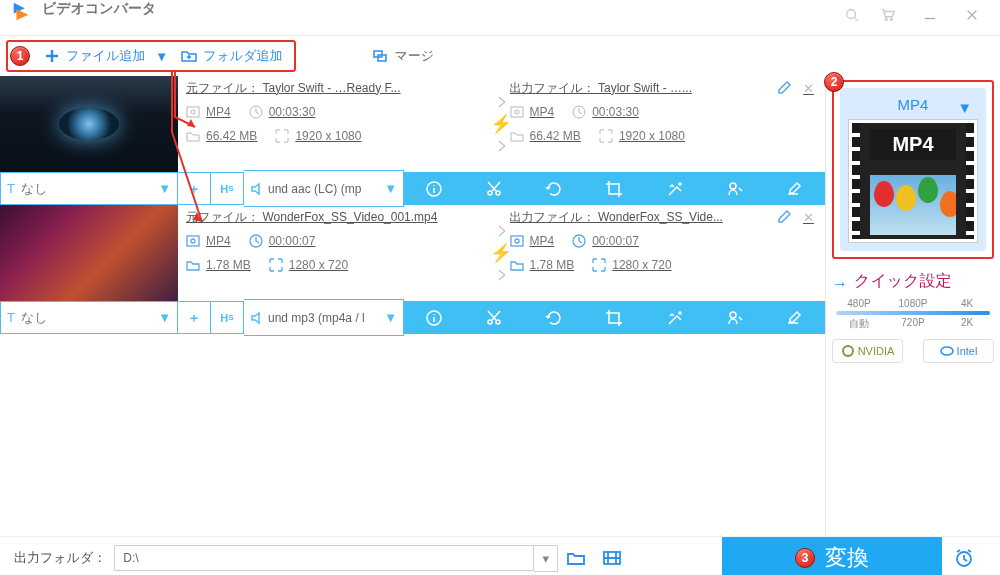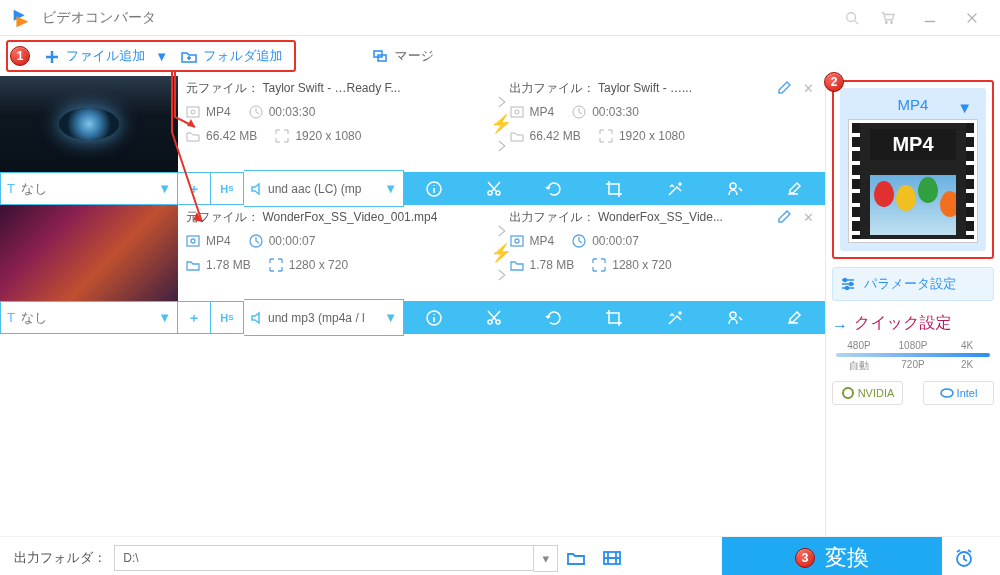--- a/index.html
+++ b/index.html
@@ -1,30 +1,30 @@
 <!DOCTYPE html>
 <html><head>
 <meta charset="utf-8">
 <style>
 * { margin: 0; padding: 0; box-sizing: border-box; font-family: 'Meiryo', 'MS PGothic', sans-serif; }
 body { background: #fff; width: 1000px; height: 575px; overflow: hidden; font-size: 13px; color: #555; }
 
 
-.titlebar { height: 36px; display: flex; align-items: center; padding: 0 10px; border-bottom: 1px solid #e8e8e8; }
+.titlebar { height: 36px; display: flex; align-items: flex-start; padding: 0 10px; border-bottom: 1px solid #e8e8e8; font-weight: bold; }
 .titlebar .logo { width: 22px; height: 22px; margin-right: 10px; position: relative; }
 .titlebar .logo svg { width: 22px; height: 22px; }
 .titlebar .title { flex: 1; color: #777; font-size: 14px; }
 .titlebar .winbtn { width: 36px; height: 30px; display: flex; align-items: center; justify-content: center; color: #bbb; cursor: pointer; }
 .titlebar .winbtn svg { width: 14px; height: 14px; }
 
 
 .toolbar { height: 40px; display: flex; align-items: center; padding: 0 6px; }
 .toolbar .btn { display: flex; align-items: center; padding: 6px 10px; cursor: pointer; color: #666; }
 .toolbar .btn .ic { width: 16px; height: 16px; margin-right: 6px; }
-.toolbar .btn.blue { color: #2c8ff0; align-items: flex-end; }
+.toolbar .btn.blue { color: #2c8ff0; }
 .toolbar .dd { width: 12px; color: #2c8ff0; margin: 0 4px 0 0; }
 .toolbar .sep { flex: 0 0 20px; }
 .box-red { border: 2px solid #e6332a; border-radius: 3px; height: 32px; display: flex; align-items: center; padding: 0 2px; margin-right: 6px; }
 .badge { width: 20px; height: 20px; border-radius: 50%; background: radial-gradient(circle at 35% 30%, #ff6a5e, #cc1a10); color: #fff; font-weight: bold; font-size: 12px; display: flex; align-items: center; justify-content: center; border: 1px solid #9c0f06; box-shadow: inset 0 1px 1px rgba(255,255,255,.4); margin-right: 4px; }
 .badge.abs { position: absolute; }
 
 
 .main { display: flex; height: 460px; }
 .filelist { flex: 1; position: relative; }
 .sidebar { width: 175px; border-left: 1px solid #e8e8e8; padding: 4px 6px 0; position: relative; }
@@ -33,21 +33,21 @@
 .filerow { display: flex; flex-direction: column; }
 .fileheader { display: flex; align-items: center; height: 24px; }
 .fileheader .fname { flex: 1; white-space: nowrap; overflow: hidden; text-overflow: ellipsis; color: #555; font-size: 12px; }
 .fileheader .ic { color: #8bb9e8; width: 14px; margin-left: 12px; }
 .filedetails { display: flex; }
 .thumb { width: 178px; height: 96px; background: #111; flex-shrink: 0; }
 .thumb.t1 { background: linear-gradient(180deg, #2a3a4a 0%, #0e1620 40%, #081018 100%); display:flex; align-items:center; justify-content:center;}
 .thumb.t1::after{content:""; width:60px; height:32px; border-radius:50%; background: radial-gradient(circle at 50% 50%, #7fc4e8 0%, #3a7fb0 30%, #0a2030 65%); box-shadow: 0 0 20px #4a90c0;}
 .thumb.t2 { background: linear-gradient(135deg, #3a1030 0%, #8a2050 30%, #c05030 60%, #402040 100%);}
 .cols { flex: 1; display: flex; position: relative; }
-.col { flex: 1; padding: 0 8px; }
+.col { flex: 1; padding: 0 8px; text-decoration: underline; }
 .col .line { display: flex; align-items: center; height: 24px; font-size: 12px; color: #777; }
 .col .line .cell { display: flex; align-items: center; margin-right: 18px; }
 .col .line .cell .ic { color: #b8b8b8; width: 14px; margin-right: 6px; }
 .divider { position: absolute; left: 50%; top: 10px; bottom: 10px; display:flex; flex-direction:column; align-items:center; justify-content:center; transform: translateX(-50%);}
 .divider svg{color:#bfbfbf;}
 .divider .bolt{color:#ff8a1f; font-size:18px; margin:4px 0;}
 
 
 .actionbar { height: 33px; display: flex; align-items: center; }
 .actionbar .subtitle-dd { width: 178px; height: 33px; border: 1px solid #4fbff2; display: flex; align-items: center; padding: 0 6px; background: #fff; }
@@ -534,31 +534,20 @@
             <div class="balloons">
                 <div class="balloon b1"></div>
                 <div class="balloon b2"></div>
                 <div class="balloon b3"></div>
                 <div class="balloon b4"></div>
               </div>
           </div>
         </div>
       </div>
     </div>
-    <div class="side-btn">
-      <span class="ic">
-          <svg viewBox="0 0 16 16" fill="none" stroke="#2c8ff0" stroke-width="1.5">
-            <path d="M2 4h12M2 8h12M2 12h12"></path>
-            <circle cx="5" cy="4" r="1.5" fill="#2c8ff0"></circle>
-            <circle cx="11" cy="8" r="1.5" fill="#2c8ff0"></circle>
-            <circle cx="7" cy="12" r="1.5" fill="#2c8ff0"></circle>
-          </svg>
-        </span>
-      <span>パラメータ設定</span>
-    </div>
     <div class="quick">
       <div class="qtitle">クイック設定</div>
       <div class="labels">
           <span>480P</span>
           <span>1080P</span>
           <span>4K</span>
         </div>
       <div class="slider"></div>
       <div class="labels">
           <span>自動</span>

